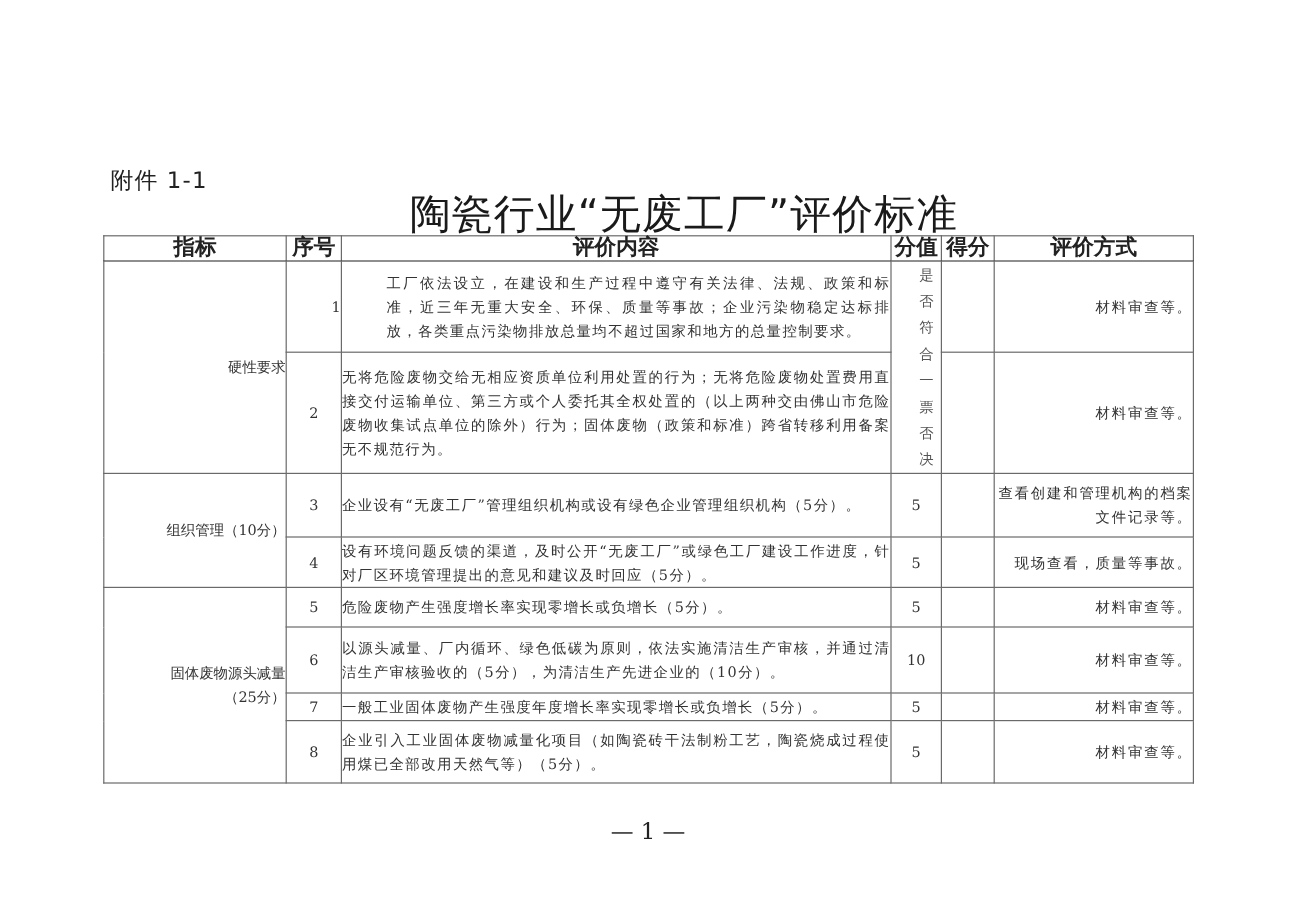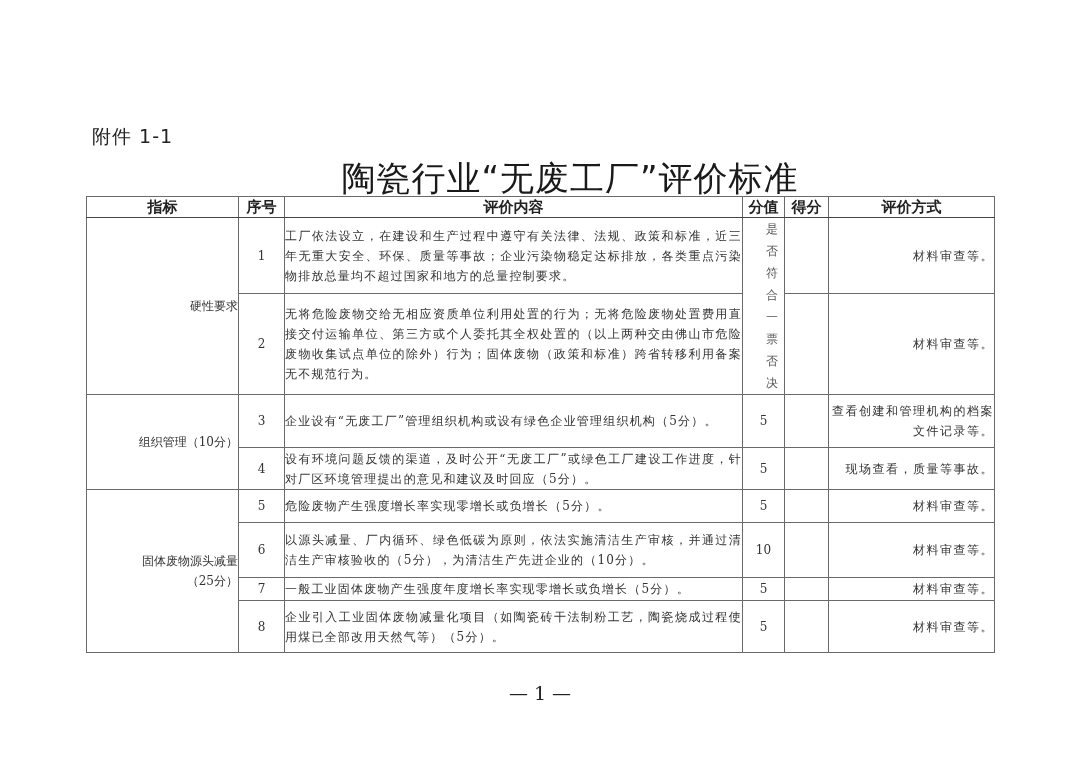--- a/index.html
+++ b/index.html
@@ -11,21 +11,21 @@
       width: 1080px;
       height: 764px;
       position: relative;
       overflow: hidden;
       font-family: "DejaVu Serif", "Liberation Serif", serif;
       color: #222;
     }
     .attachment {
       position: absolute;
       left: 92px;
-      top: 124px;
+      top: 138px;
       font-family: "DejaVu Sans", "Liberation Sans", sans-serif;
       font-size: 19px;
       color: #222;
       letter-spacing: 1px;
     }
     .doc-title {
       position: absolute;
       left: 0;
       width: 1080px;
       top: 156px;
@@ -57,21 +57,21 @@
       padding: 0;
       vertical-align: middle;
       font-size: 12px;
       line-height: 20px;
       color: #333;
     }
     table.criteria th {
       height: 20px;
       font-weight: bold;
       text-align: center;
-      font-size: 15px;
+      font-size: 18px;
       color: #222;
       margin-top: 28px;
     }
     table.criteria thead tr th { border-bottom: 1.5px solid #444; }
     td.ind {
       text-align: right;
       font-weight: normal;
       font-size: 12.5px;
       line-height: 22px;
       color: #222;
@@ -90,21 +90,21 @@
       letter-spacing: 2px;
       color: #555;
     }
     td.got { }
     td.method {
       text-align: right;
       letter-spacing: 1.5px;
       color: #333;
       padding: 0 8px;
     }
-    tr.r1 td { height: 59px; }
+    tr.r1 td { height: 59px; padding-left: 37px; }
     tr.r2 td { height: 79px; }
     tr.r3 td { height: 52px; }
     tr.r4 td { height: 41px; }
     tr.r5 td { height: 32px; }
     tr.r6 td { height: 54px; }
     tr.r7 td { height: 22px; }
     tr.r7 td.no, tr.r7 td.content, tr.r7 td.score, tr.r7 td.got, tr.r7 td.method {
       border-top: 1.5px solid #444;
     }
     tr.r8 td { height: 51px; }

